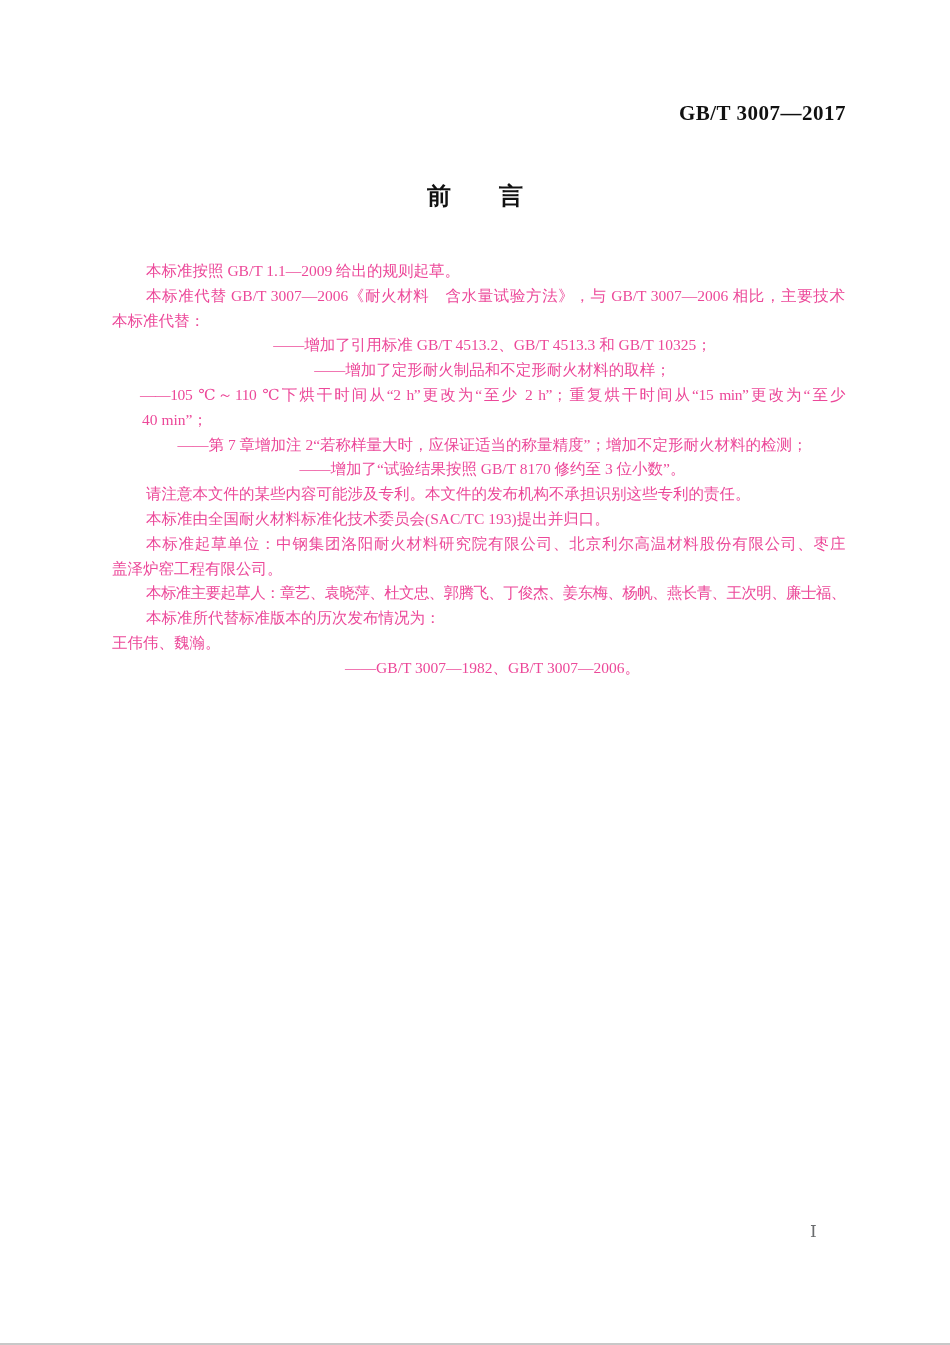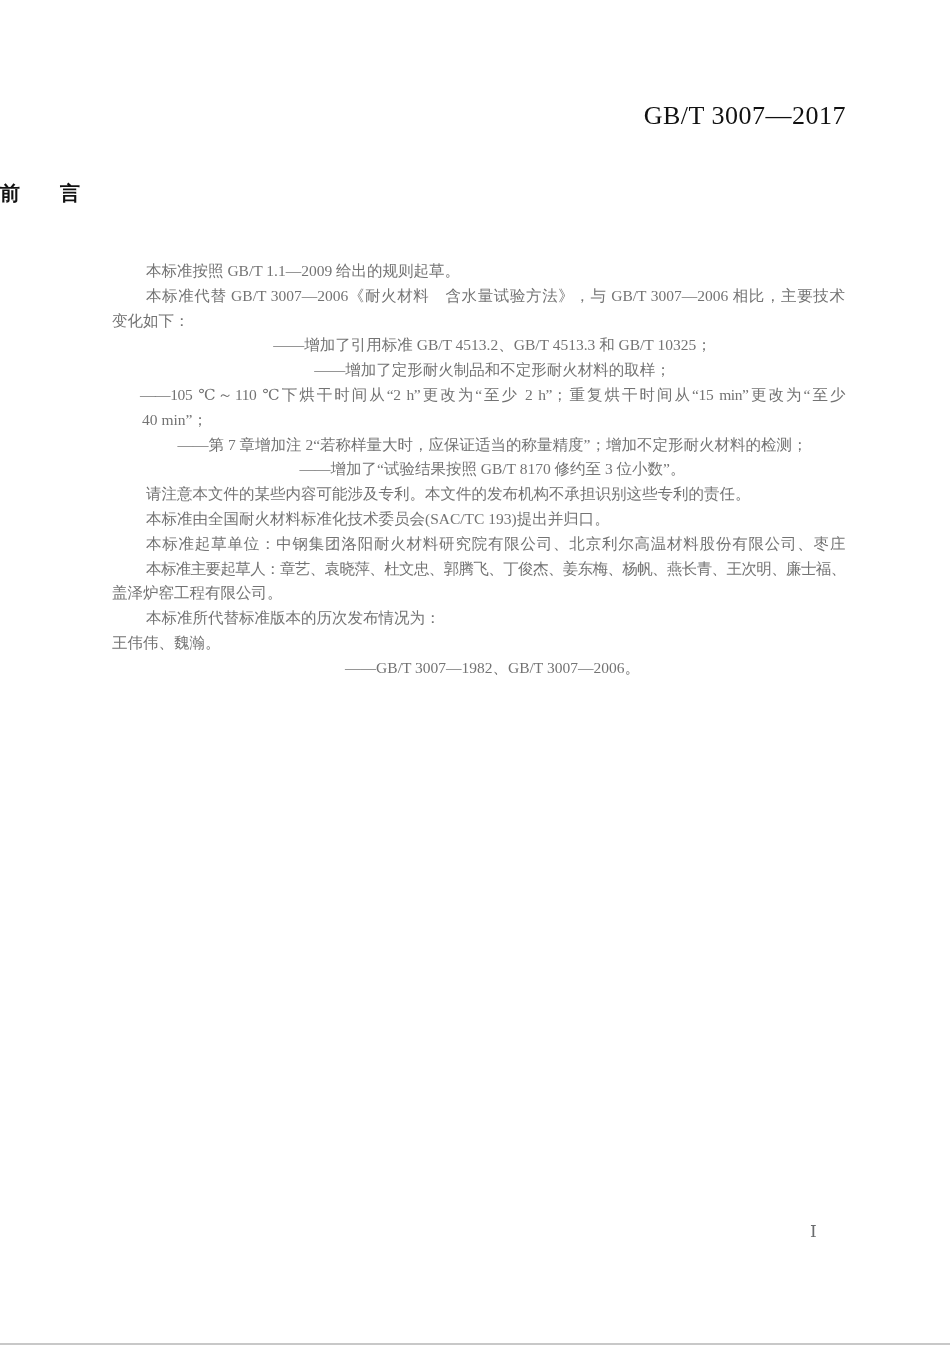--- a/index.html
+++ b/index.html
@@ -13,45 +13,46 @@
     height: 1345px;
     background: #ffffff;
     overflow: hidden;
     color: #161616;
     font-family: "Liberation Serif", "DejaVu Serif", serif;
   }
   .std-header {
     position: absolute;
     top: 101px;
     right: 104px;
-    font-size: 26px;
-    font-weight: 400;
+    font-size: 21px;
+    font-weight: 700;
     letter-spacing: 0.5px;
     color: #111111;
     white-space: nowrap;
   }
   .fw-title {
     position: absolute;
     top: 180px;
     left: 0;
     width: 100%;
+    text-align: center;
     font-family: "Liberation Sans", "DejaVu Sans", sans-serif;
-    font-size: 20px;
+    font-size: 24px;
     font-weight: 700;
     color: #111111;
     letter-spacing: 0;
   }
   .content {
     position: absolute;
     left: 112px;
     top: 259px;
     width: 733px;
     font-size: 15.5px;
     line-height: 24.8px;
-    color: #737373;
+    color: #ec4899;
   }
   .line {
     height: 24.8px;
     overflow: visible;
   }
   .p-first { text-indent: 34px; }
   .p-flush { text-indent: 0; }
   .li      { padding-left: 28px; text-align: center; }
   .li-cont { padding-left: 30px; }
   .fill {
@@ -82,32 +83,32 @@
 
 <div class="page">
 
   <div class="std-header">GB/T 3007—2017</div>
 
   <div class="fw-title">前　　言</div>
 
   <div class="content">
     <div class="line p-first">本标准按照 GB/T 1.1—2009 给出的规则起草。</div>
     <div class="line p-first fill">本标准代替 GB/T 3007—2006《耐火材料　含水量试验方法》，与 GB/T 3007—2006 相比，主要技术</div>
-    <div class="line p-flush">变化如下：</div>
+    <div class="line p-flush">本标准代替：</div>
     <div class="line li">——增加了引用标准 GB/T 4513.2、GB/T 4513.3 和 GB/T 10325；</div>
     <div class="line li">——增加了定形耐火制品和不定形耐火材料的取样；</div>
     <div class="line li fill tight2">——105 ℃～110 ℃下烘干时间从“2 h”更改为“至少 2 h”；重复烘干时间从“15 min”更改为“至少</div>
     <div class="line li-cont">40 min”；</div>
     <div class="line li">——第 7 章增加注 2“若称样量大时，应保证适当的称量精度”；增加不定形耐火材料的检测；</div>
     <div class="line li">——增加了“试验结果按照 GB/T 8170 修约至 3 位小数”。</div>
     <div class="line p-first">请注意本文件的某些内容可能涉及专利。本文件的发布机构不承担识别这些专利的责任。</div>
     <div class="line p-first">本标准由全国耐火材料标准化技术委员会(SAC/TC 193)提出并归口。</div>
     <div class="line p-first fill tight2">本标准起草单位：中钢集团洛阳耐火材料研究院有限公司、北京利尔高温材料股份有限公司、枣庄</div>
+    <div class="line p-flush">盖泽炉窑工程有限公司。</div>
     <div class="line p-first fill tight">本标准主要起草人：章艺、袁晓萍、杜文忠、郭腾飞、丁俊杰、姜东梅、杨帆、燕长青、王次明、廉士福、</div>
-    <div class="line p-flush">盖泽炉窑工程有限公司。</div>
     <div class="line p-first">本标准所代替标准版本的历次发布情况为：</div>
     <div class="line p-flush">王伟伟、魏瀚。</div>
     <div class="line li">——GB/T 3007—1982、GB/T 3007—2006。</div>
   </div>
 
   <div class="page-num">Ⅰ</div>
 
   <div class="bottom-edge"></div>
 
 </div>

